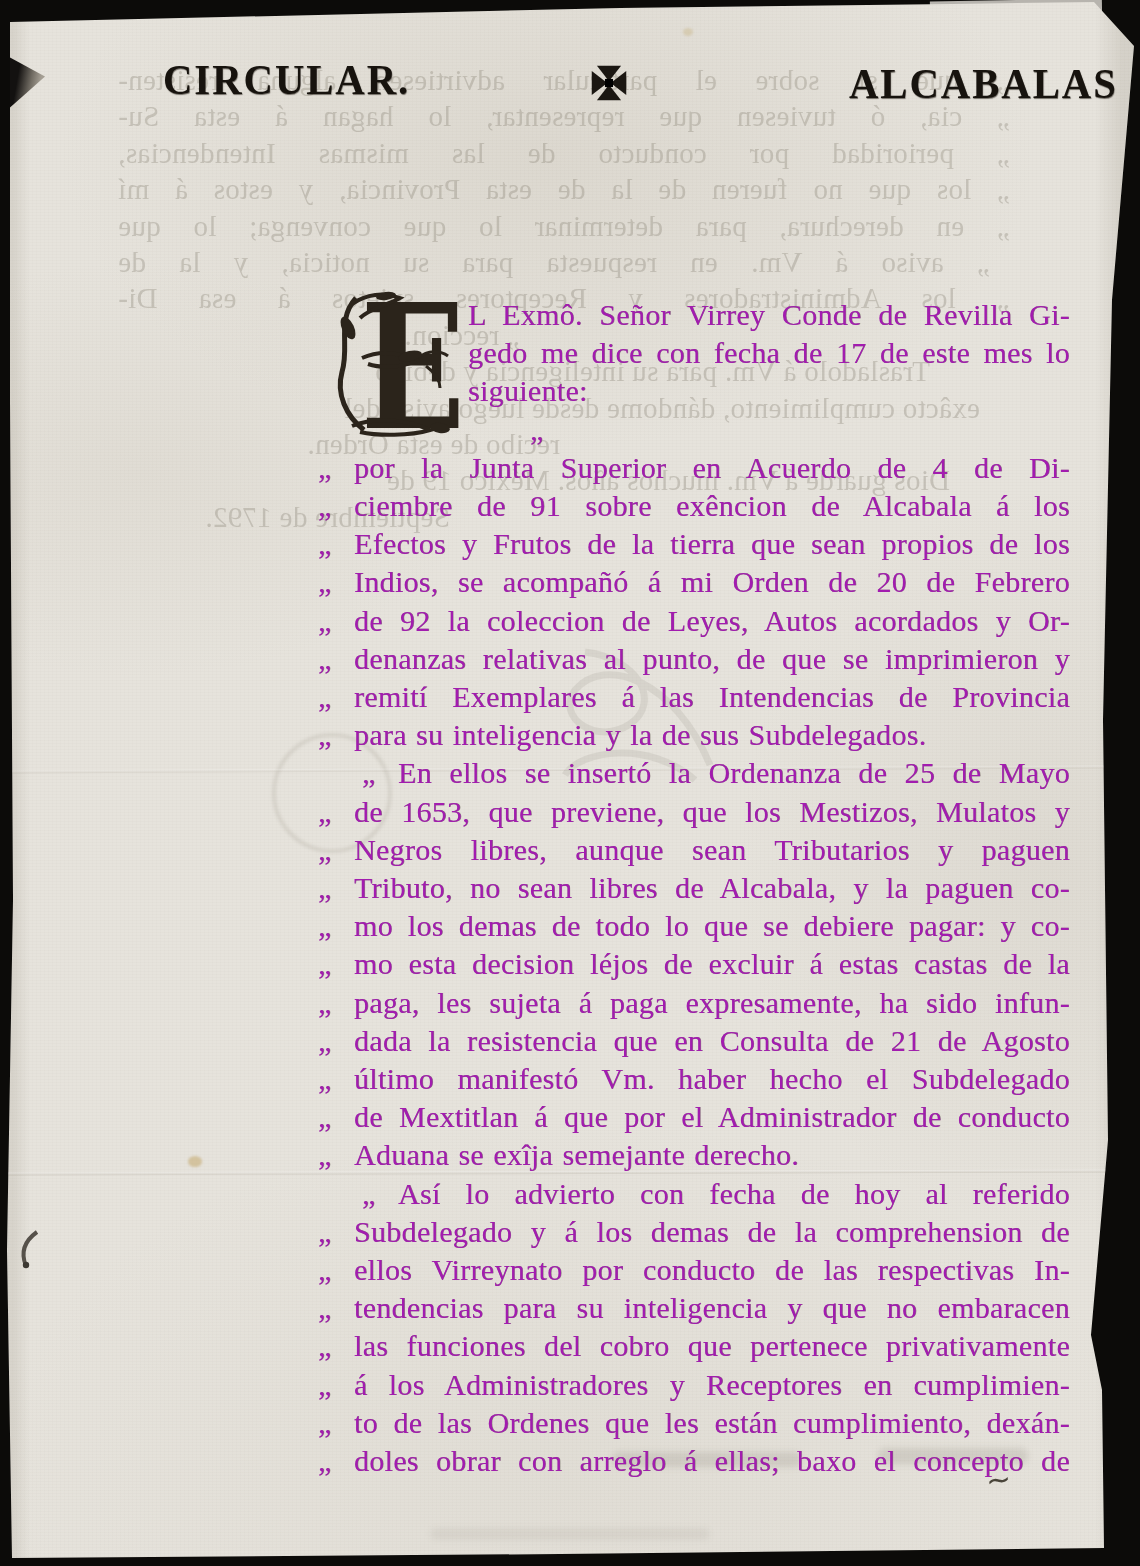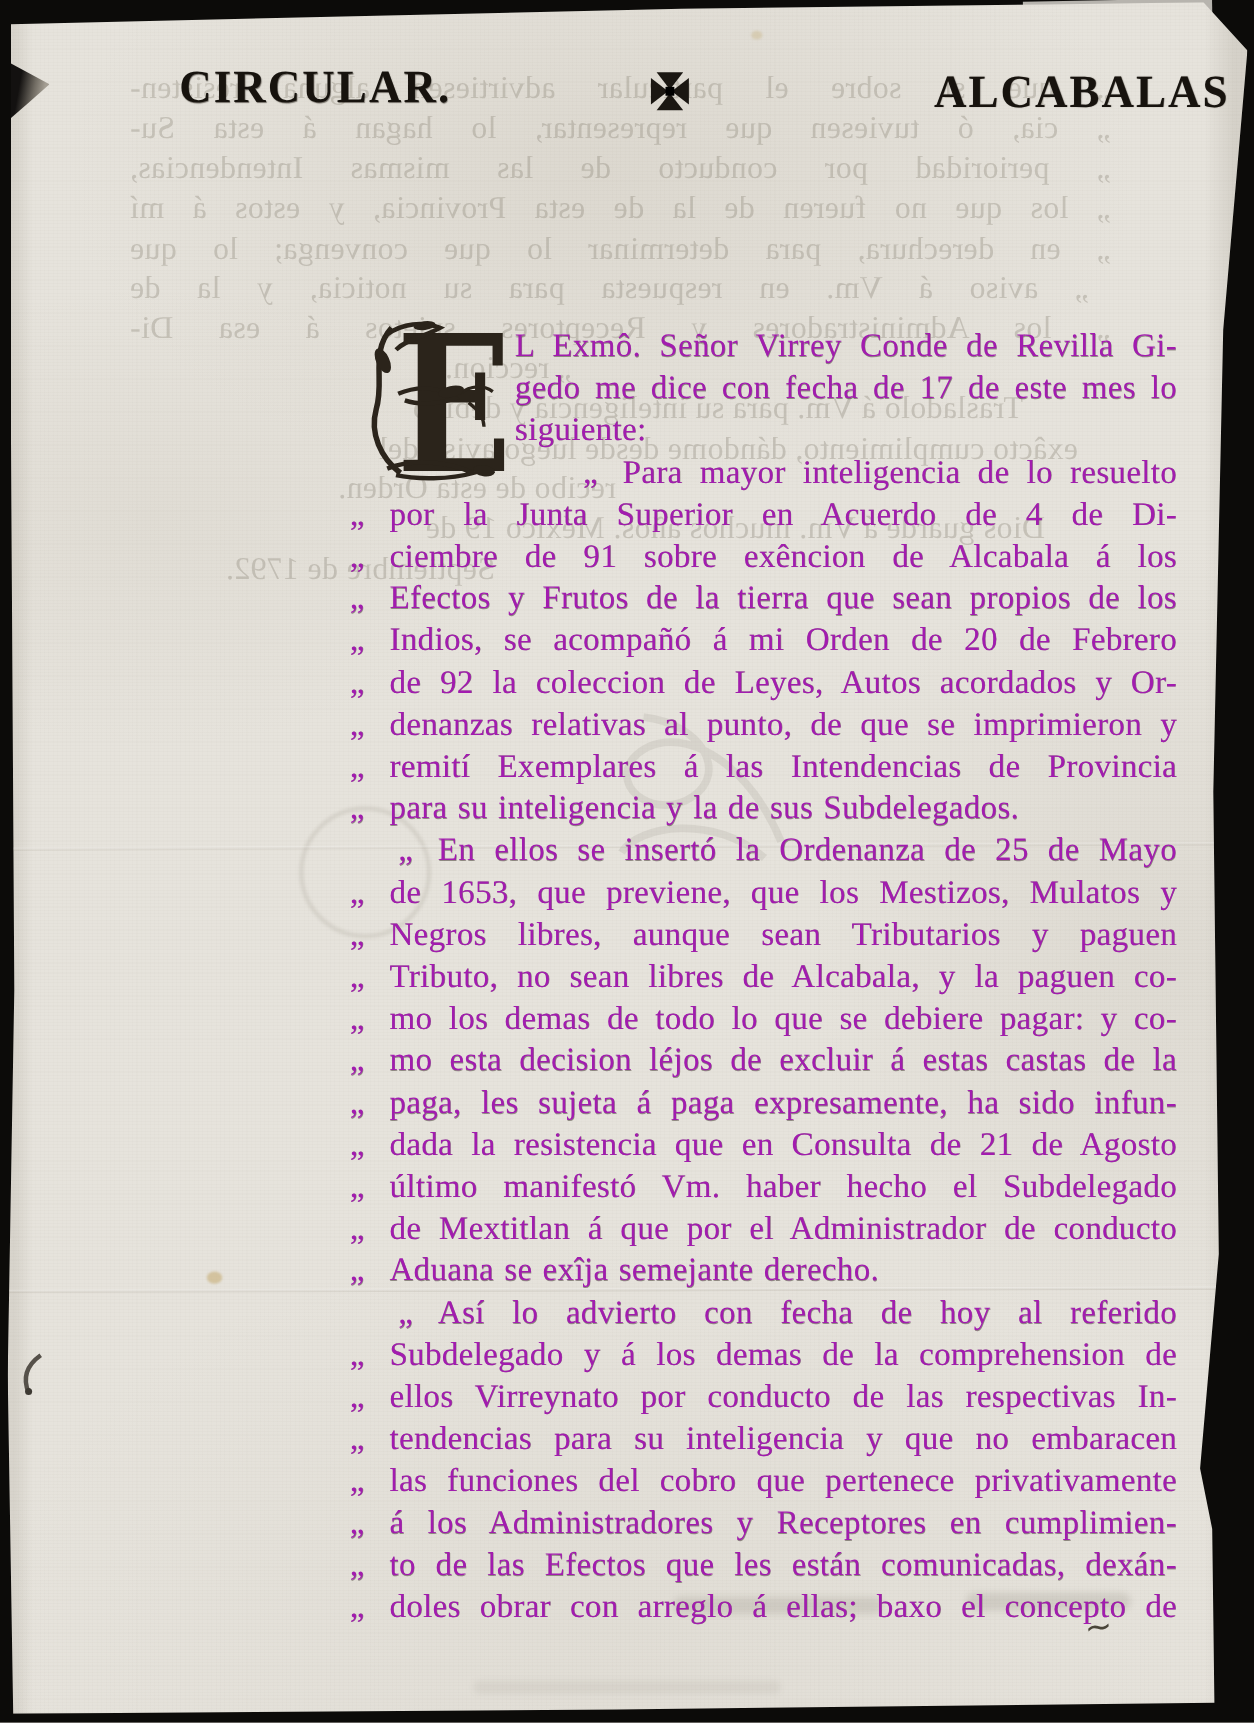--- a/index.html
+++ b/index.html
@@ -171,21 +171,20 @@
 
   <div class="textcol">
     <div id="opening">
         <div class="open-line">L Exmô. Señor Virrey Conde de Revilla Gi-</div>
         <div class="open-line">gedo me dice con fecha de 17 de este mes lo</div>
         <div class="open-line nj">siguiente:</div>
       </div>
     <div id="bodylines">
         <div class="bline ind2">
           <span class="q">„</span>
-          <span class="t">Para mayor inteligencia de lo resuelto</span>
         </div>
         <div class="bline">
           <span class="q">„</span>
           <span class="t">por la Junta Superior en Acuerdo de 4 de Di-</span>
         </div>
         <div class="bline">
           <span class="q">„</span>
           <span class="t">ciembre de 91 sobre exêncion de Alcabala á los</span>
         </div>
         <div class="bline">
@@ -275,21 +274,21 @@
         <div class="bline">
           <span class="q">„</span>
           <span class="t">las funciones del cobro que pertenece privativamente</span>
         </div>
         <div class="bline">
           <span class="q">„</span>
           <span class="t">á los Administradores y Receptores en cumplimien-</span>
         </div>
         <div class="bline">
           <span class="q">„</span>
-          <span class="t">to de las Efectos que les están comunicadas, dexán-</span>
+          <span class="t">to de las Ordenes que les están cumplimiento, dexán-</span>
         </div>
         <div class="bline">
           <span class="q">„</span>
           <span class="t">doles obrar con arreglo á ellas; baxo el concepto de</span>
         </div>
       </div>
   </div>
 
   <div class="crease" id="crease-1"></div>
   <div class="crease" id="crease-2"></div>

